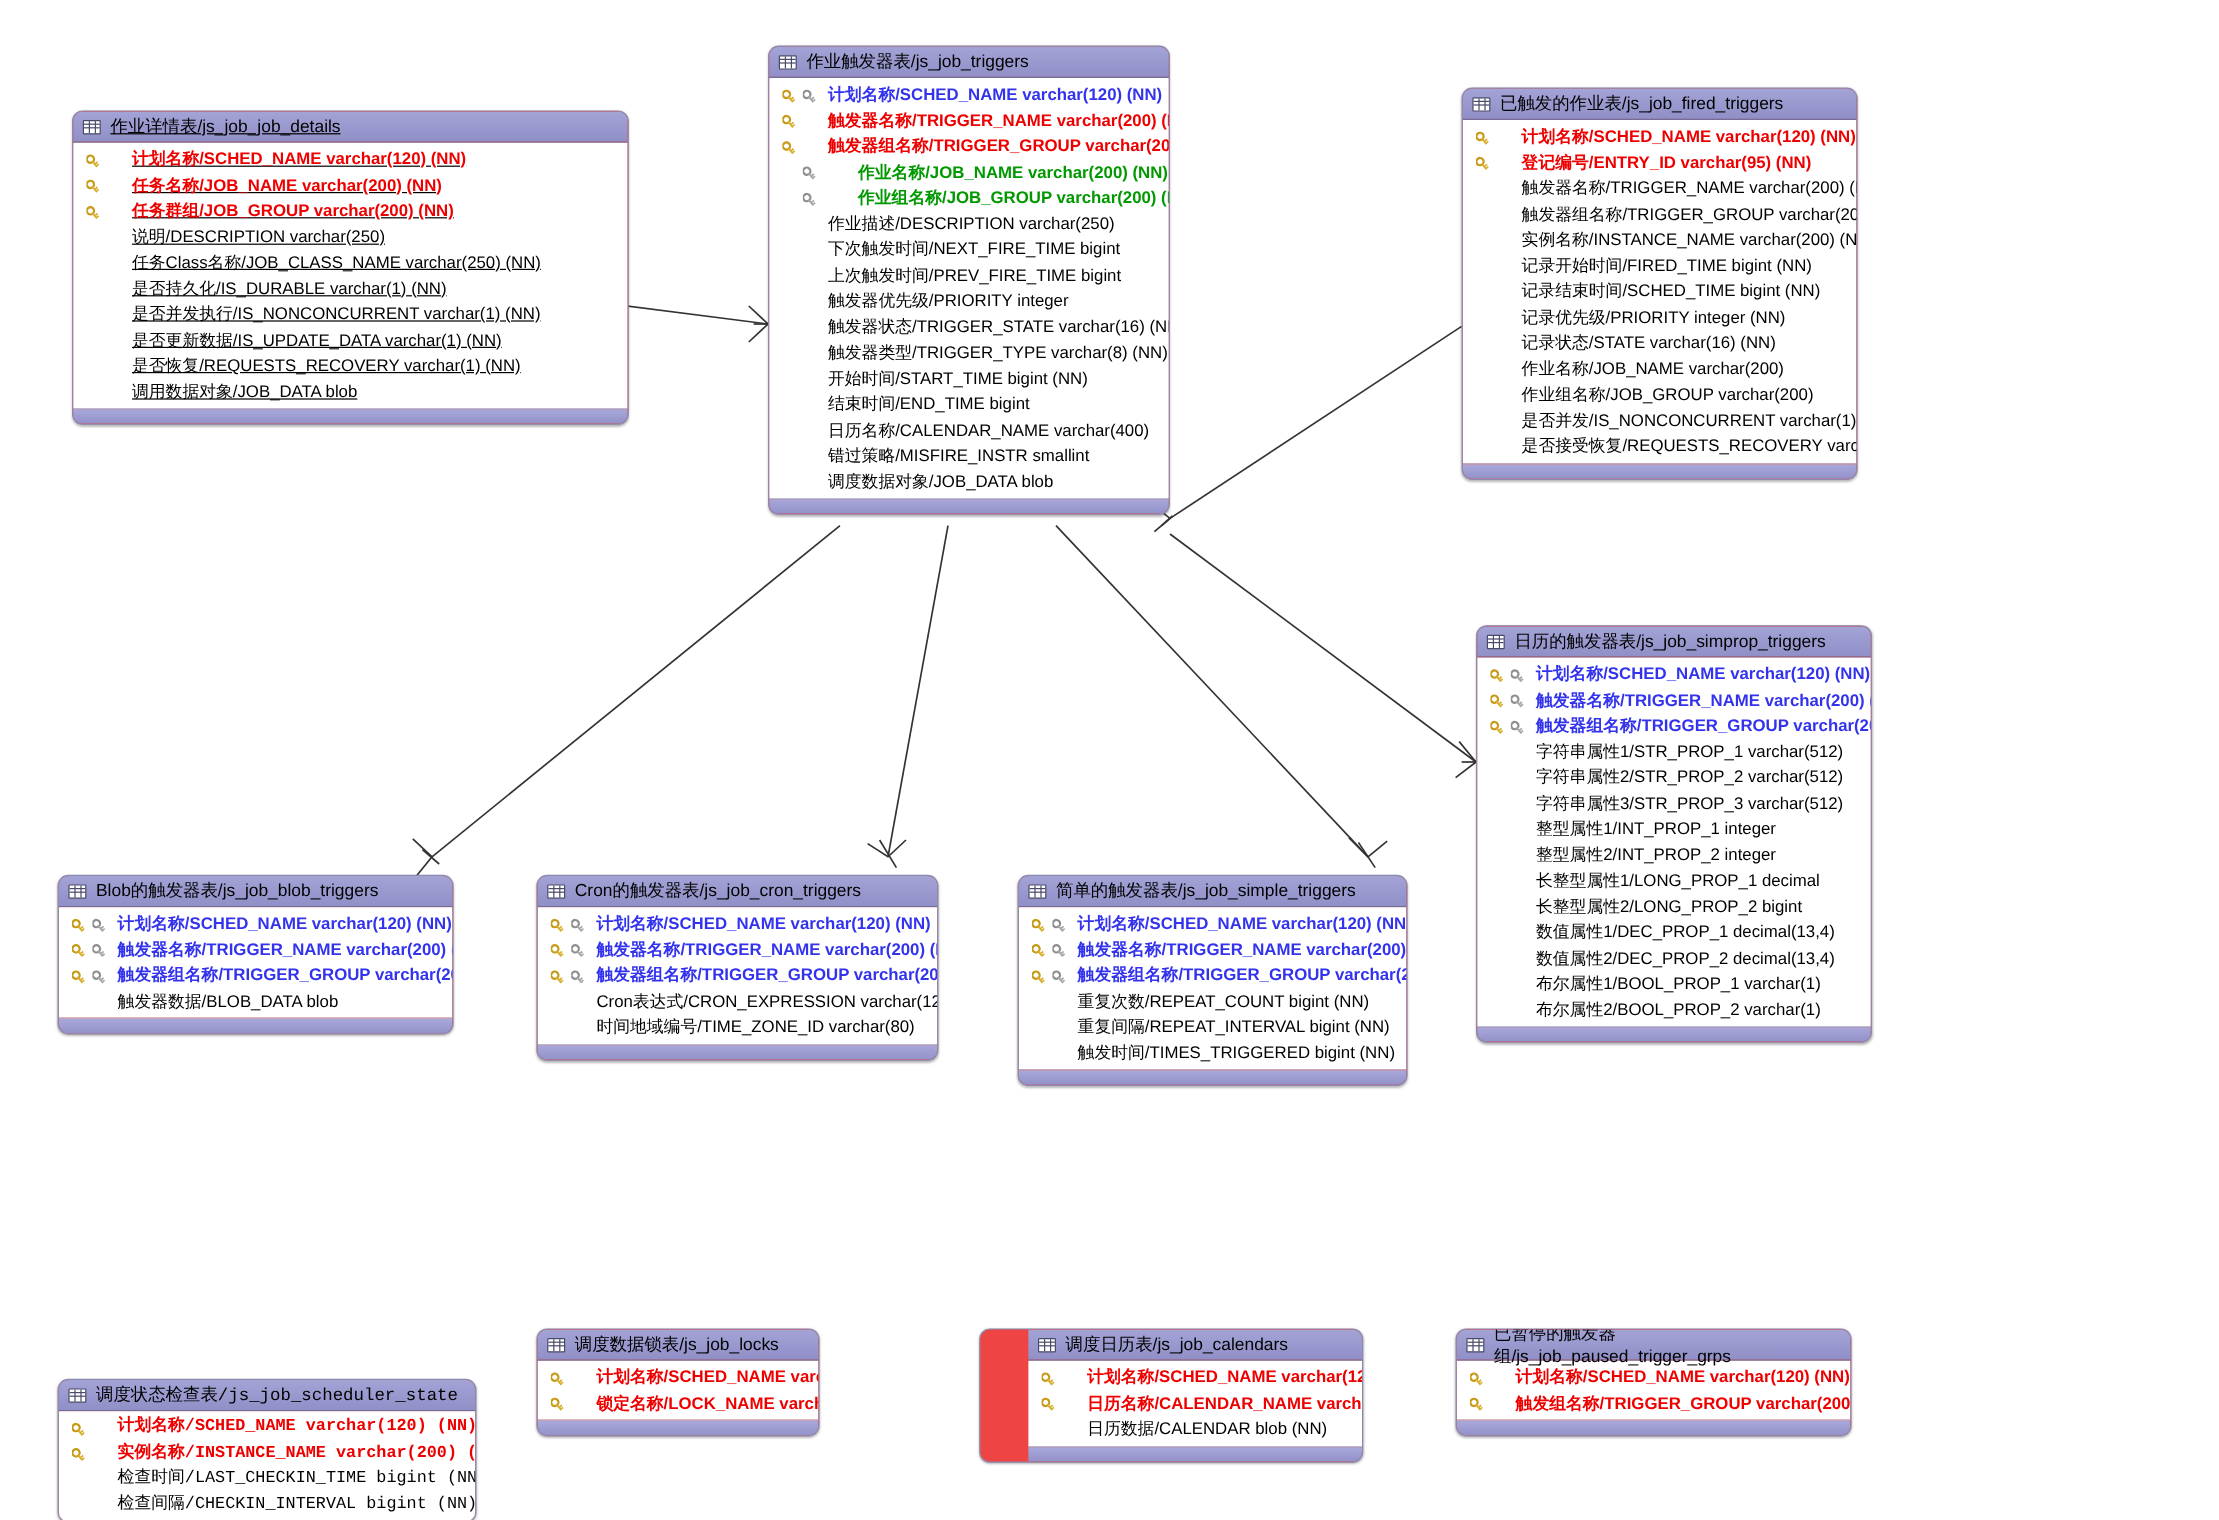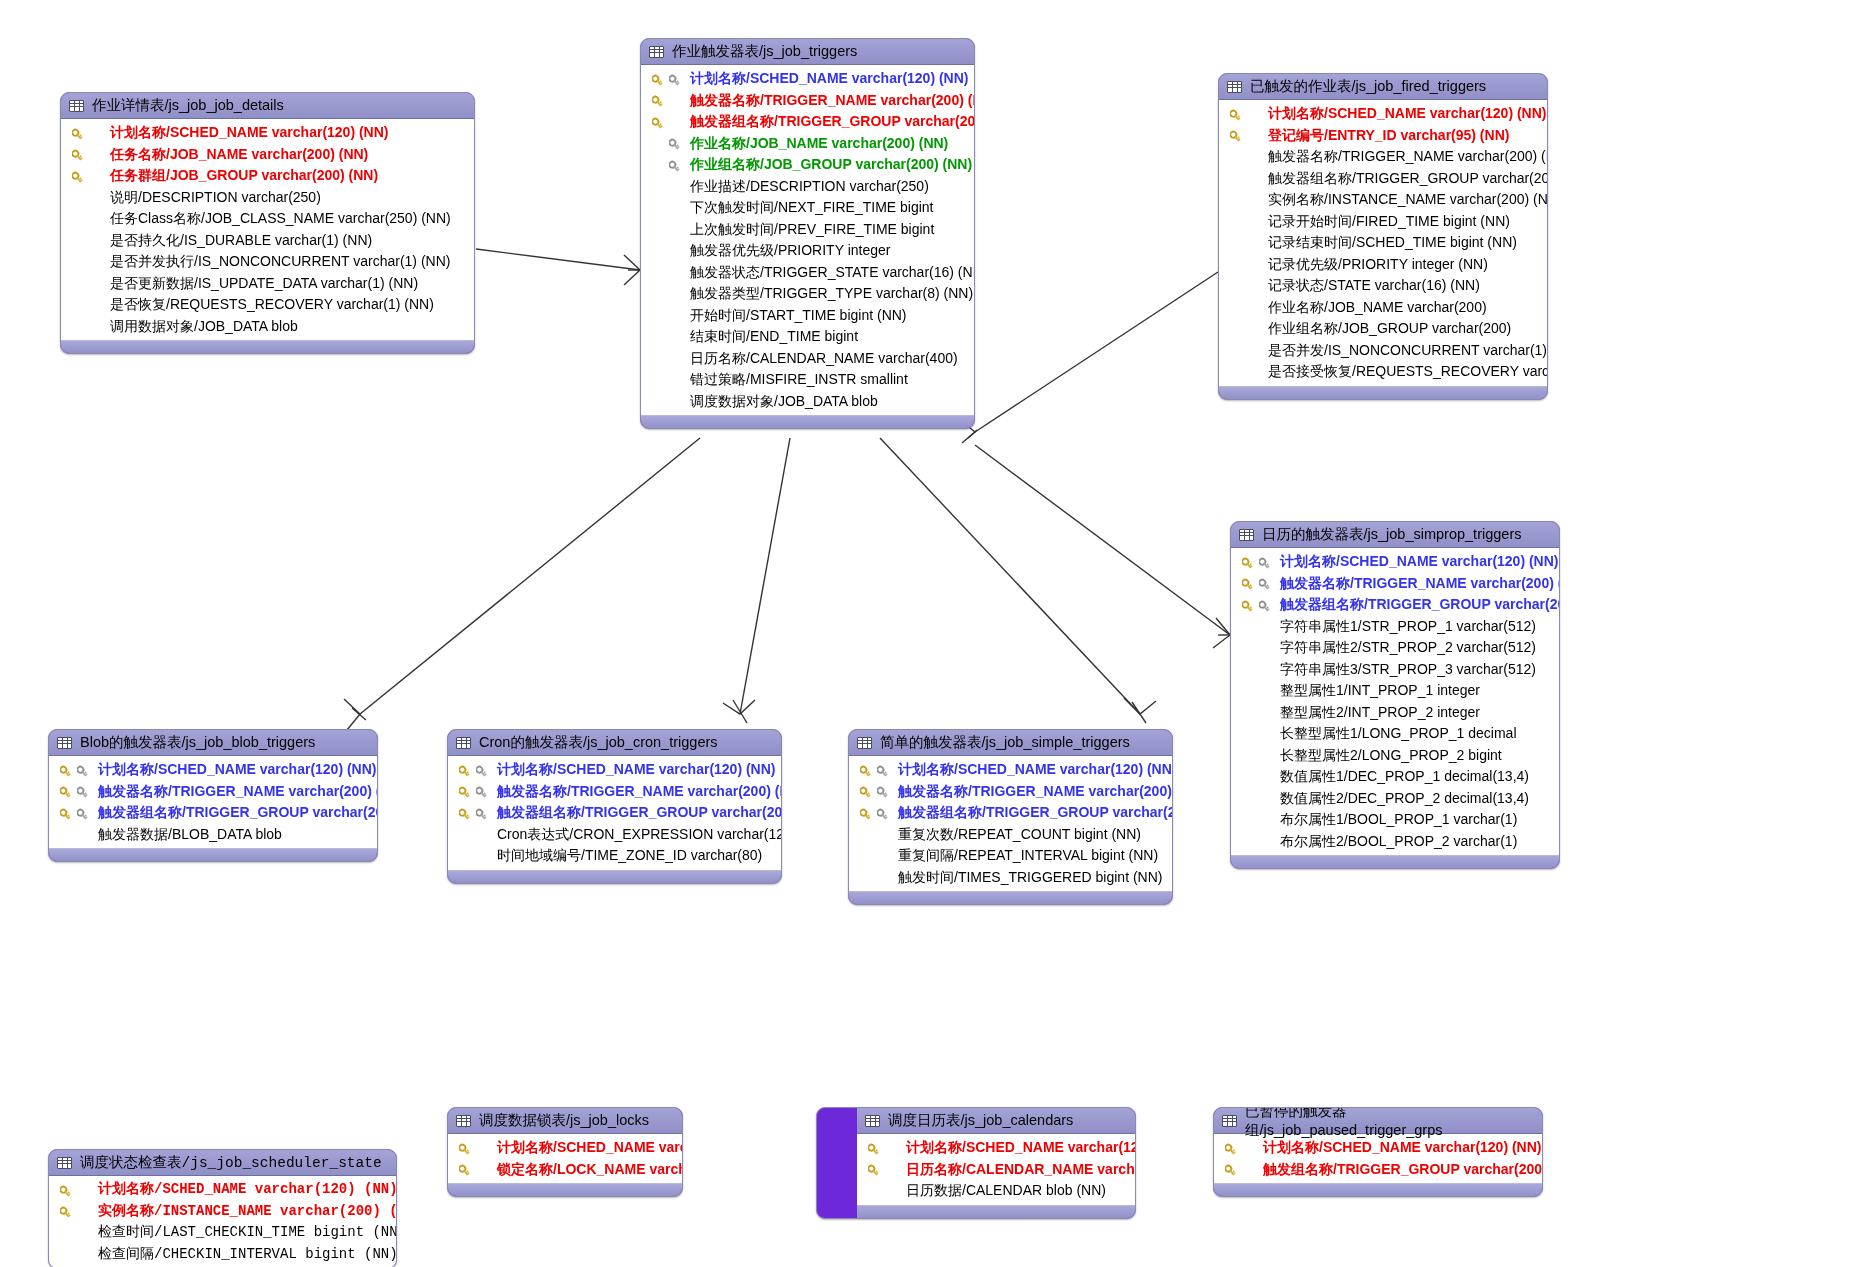--- a/index.html
+++ b/index.html
@@ -17,21 +17,21 @@
   }
   svg.links {
     position: absolute;
     left: 0; top: 0;
     width: 1849px;
     height: 1267px;
     pointer-events: none;
   }
   .entity {
     position: absolute;
-    background: #6d28d9;
+    background: #ef4444;
     border: 1px solid #8a8ab0;
     border-radius: 9px;
     box-shadow: 0 1px 2px rgba(0,0,0,0.28);
     box-sizing: border-box;
     overflow: hidden;
   }
   .entity-header {
     background: #9a9ad0;
     background: linear-gradient(#a3a3d6, #9090c8);
     border-bottom: 1px solid #6f6f9e;
@@ -87,21 +87,21 @@
     width: 17px;
     flex: 0 0 auto;
     display: flex;
     align-items: center;
     justify-content: center;
   }
   .keyslot svg { display: block; }
   .attr-text { padding-left: 6px; }
   .c-red   { color: #ee0000; font-weight: bold; }
   .c-blue  { color: #3333ee; font-weight: bold; }
-  .c-green { color: #009900; font-weight: bold; }
+  .c-green { color: #009900; font-weight: bold; margin-left: 25px; }
   .c-black { color: #000000; font-weight: normal; }
   .entity-footer {
     height: 12px;
     background: #9a9ad0;
     background: linear-gradient(#a8a8da, #9292ca);
     border-top: 1px solid #b9b9cf;
   }
 </style>
 </head>
 <body>
@@ -128,21 +128,21 @@
 
       <path d="M 790 438 L 740 714"></path>
       <path d="M 723 703 L 740 714 L 755 700"></path>
       <path d="M 733 700 L 747 723"></path>
 
       <path d="M 880 438 L 1140 714"></path>
       <path d="M 1124 698 L 1140 714 L 1156 701"></path>
       <path d="M 1132 702 L 1146 723"></path>
     </g>
   </svg>
-<div class="entity" style="left: 60px; top: 92px; width: 415px;">
+<div class="entity" style="left: 60px; top: 92px; width: 464px; text-decoration: underline;">
       <div class="entity-header">
         <span class="tbl-icon"></span>
         <span>作业详情表/js_job_job_details</span>
       </div>
       <div class="entity-body">
         <div class="attr">
           <span class="keyslot">
             <svg width="14" height="14" viewBox="0 0 14 14" aria-hidden="true">
               <g transform="rotate(-40 7 7)">
                 <circle cx="4.4" cy="4.4" r="3.0" fill="none" stroke="#c79a18" stroke-width="1.9"></circle>

